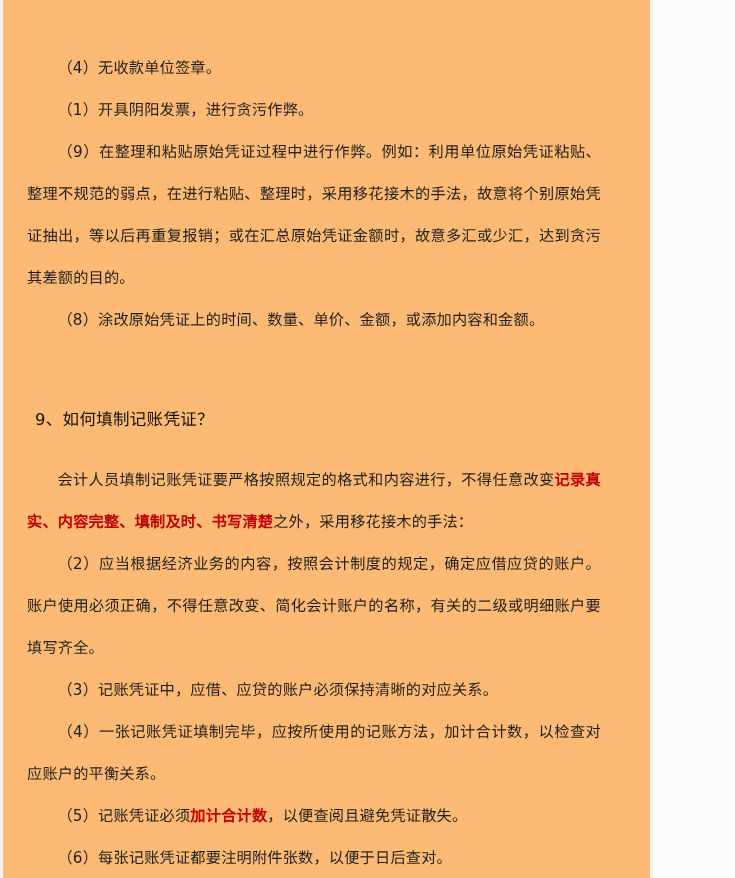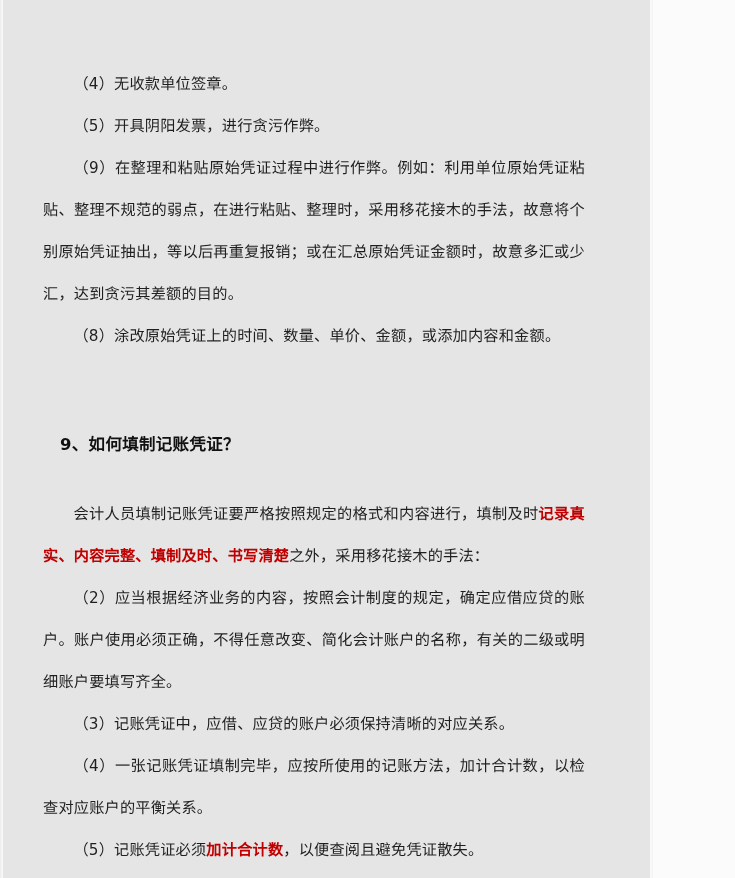--- a/index.html
+++ b/index.html
@@ -13,23 +13,23 @@
     background: #fbfbfb;
     font-family: "DejaVu Sans", "Liberation Sans", sans-serif;
     color: #1a1a1a;
     overflow: hidden;
   }
 
   #page {
     position: relative;
     width: 653px;
     height: 878px;
-    background: #e5e5e5;
+    background: #fdba74;
     box-sizing: border-box;
-    padding: 16px;
+    padding: 0;
   }
 
   
   #page::before {
     content: "";
     position: absolute;
     top: 0; left: 0;
     width: 3px; height: 100%;
     background: linear-gradient(to right, #ececec, #fbfbfb);
     pointer-events: none;
@@ -56,23 +56,23 @@
     line-height: 42px;
     text-align: justify;
     text-justify: inter-ideograph;
     text-indent: 2em;
     color: #1f1f1f;
     letter-spacing: 0.2px;
     word-break: break-all;
   }
 
   h2.section-heading {
-    margin: 17px;
+    margin: 8px;
     font-size: 16.5px;
-    font-weight: bold;
+    font-weight: normal;
     line-height: 30px;
     color: #111111;
     text-indent: 0;
     letter-spacing: 0.3px;
   }
 
   .gap-before-heading {
     height: 56px;
   }
   .gap-after-heading {
@@ -85,34 +85,34 @@
   }
 </style>
 </head>
 <body>
 
 <div id="page">
   <div class="body-area">
 
     <p class="para">（4）无收款单位签章。</p>
 
-    <p class="para">（5）开具阴阳发票，进行贪污作弊。</p>
+    <p class="para">（1）开具阴阳发票，进行贪污作弊。</p>
 
     <p class="para">（9）在整理和粘贴原始凭证过程中进行作弊。例如：利用单位原始凭证粘贴、整理不规范的弱点，在进行粘贴、整理时，采用移花接木的手法，故意将个别原始凭证抽出，等以后再重复报销；或在汇总原始凭证金额时，故意多汇或少汇，达到贪污其差额的目的。</p>
 
 
     <p class="para">（8）涂改原始凭证上的时间、数量、单价、金额，或添加内容和金额。</p>
 
     <div class="gap-before-heading"></div>
 
     <h2 class="section-heading">9、如何填制记账凭证？</h2>
 
     <div class="gap-after-heading"></div>
 
-    <p class="para"><span>会计人员填制记账凭证要严格按照规定的格式和内容进行，填制及时</span><span class="red">记录真实、内容完整、填制及时、书写清楚</span><span>之外，采用移花接木的手法：</span></p>
+    <p class="para"><span>会计人员填制记账凭证要严格按照规定的格式和内容进行，不得任意改变</span><span class="red">记录真实、内容完整、填制及时、书写清楚</span><span>之外，采用移花接木的手法：</span></p>
 
 
     <p class="para"><span>（2）</span><span>应当根据经济业务的内容，按照会计制度的规定，确定应借应贷的账户。账户使用必须正确，不得任意改变、简化会计账户的名称，有关的二级或明细账户要填写齐全。</span><span class="red"></span><span></span></p>
 
     <p class="para"><span>（3）</span><span>记账凭证中，应借、应贷的账户必须保持清晰的对应关系。</span><span class="red"></span><span></span></p>
 
     <p class="para"><span>（4）</span><span>一张记账凭证填制完毕，应按所使用的记账方法，加计合计数，以检查对应账户的平衡关系。</span><span class="red"></span><span></span></p>
 
     <p class="para"><span>（5）</span><span>记账凭证必须</span><span class="red">加计合计数</span><span>，以便查阅且避免凭证散失。</span></p>
 

